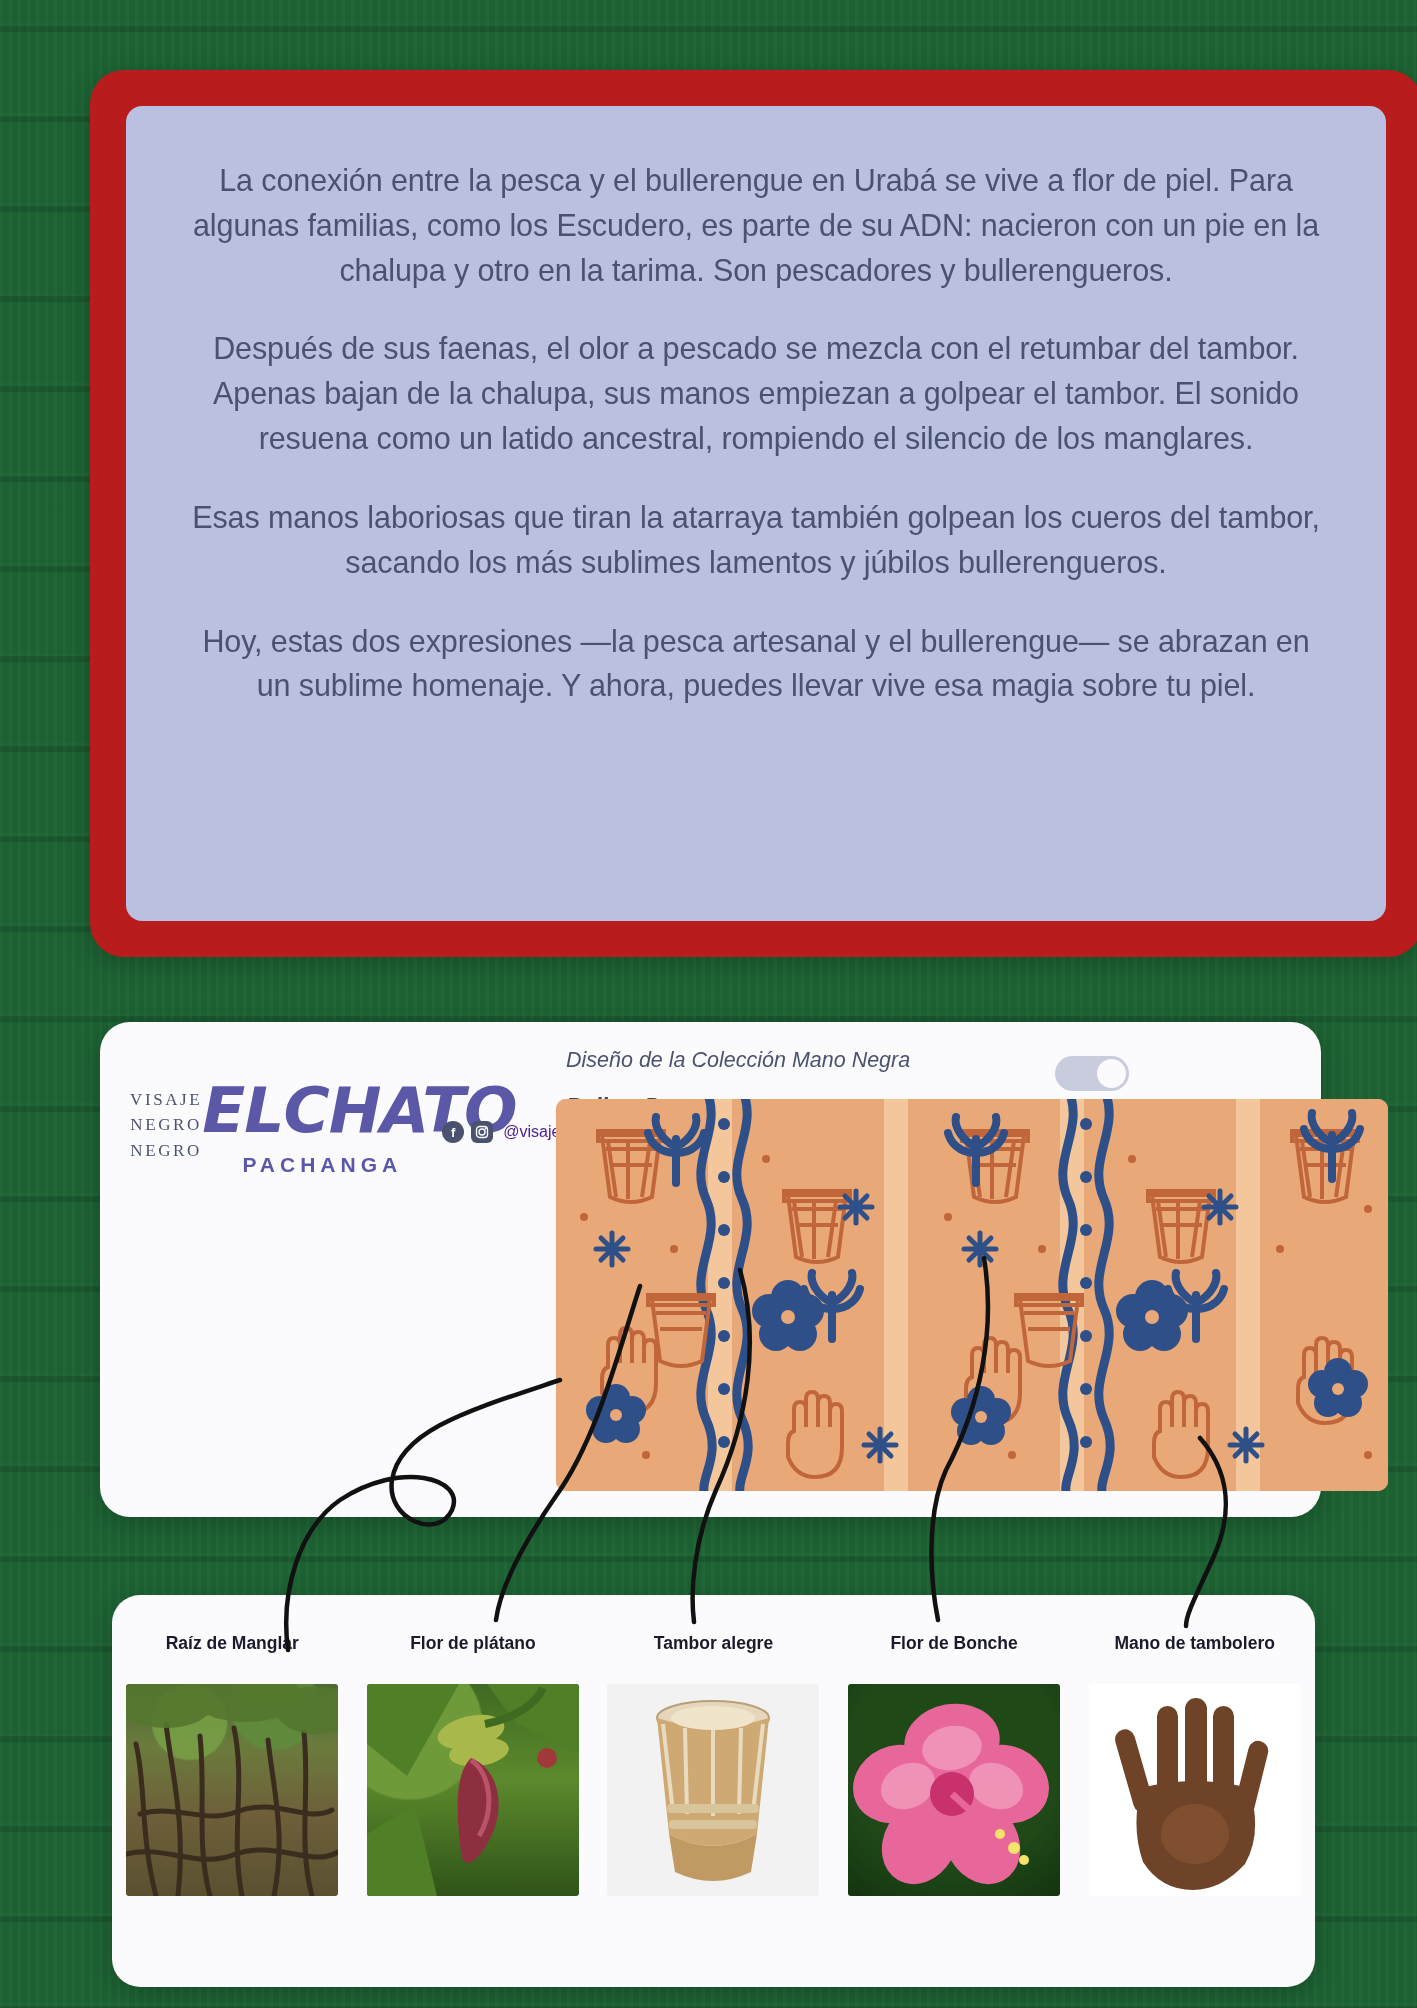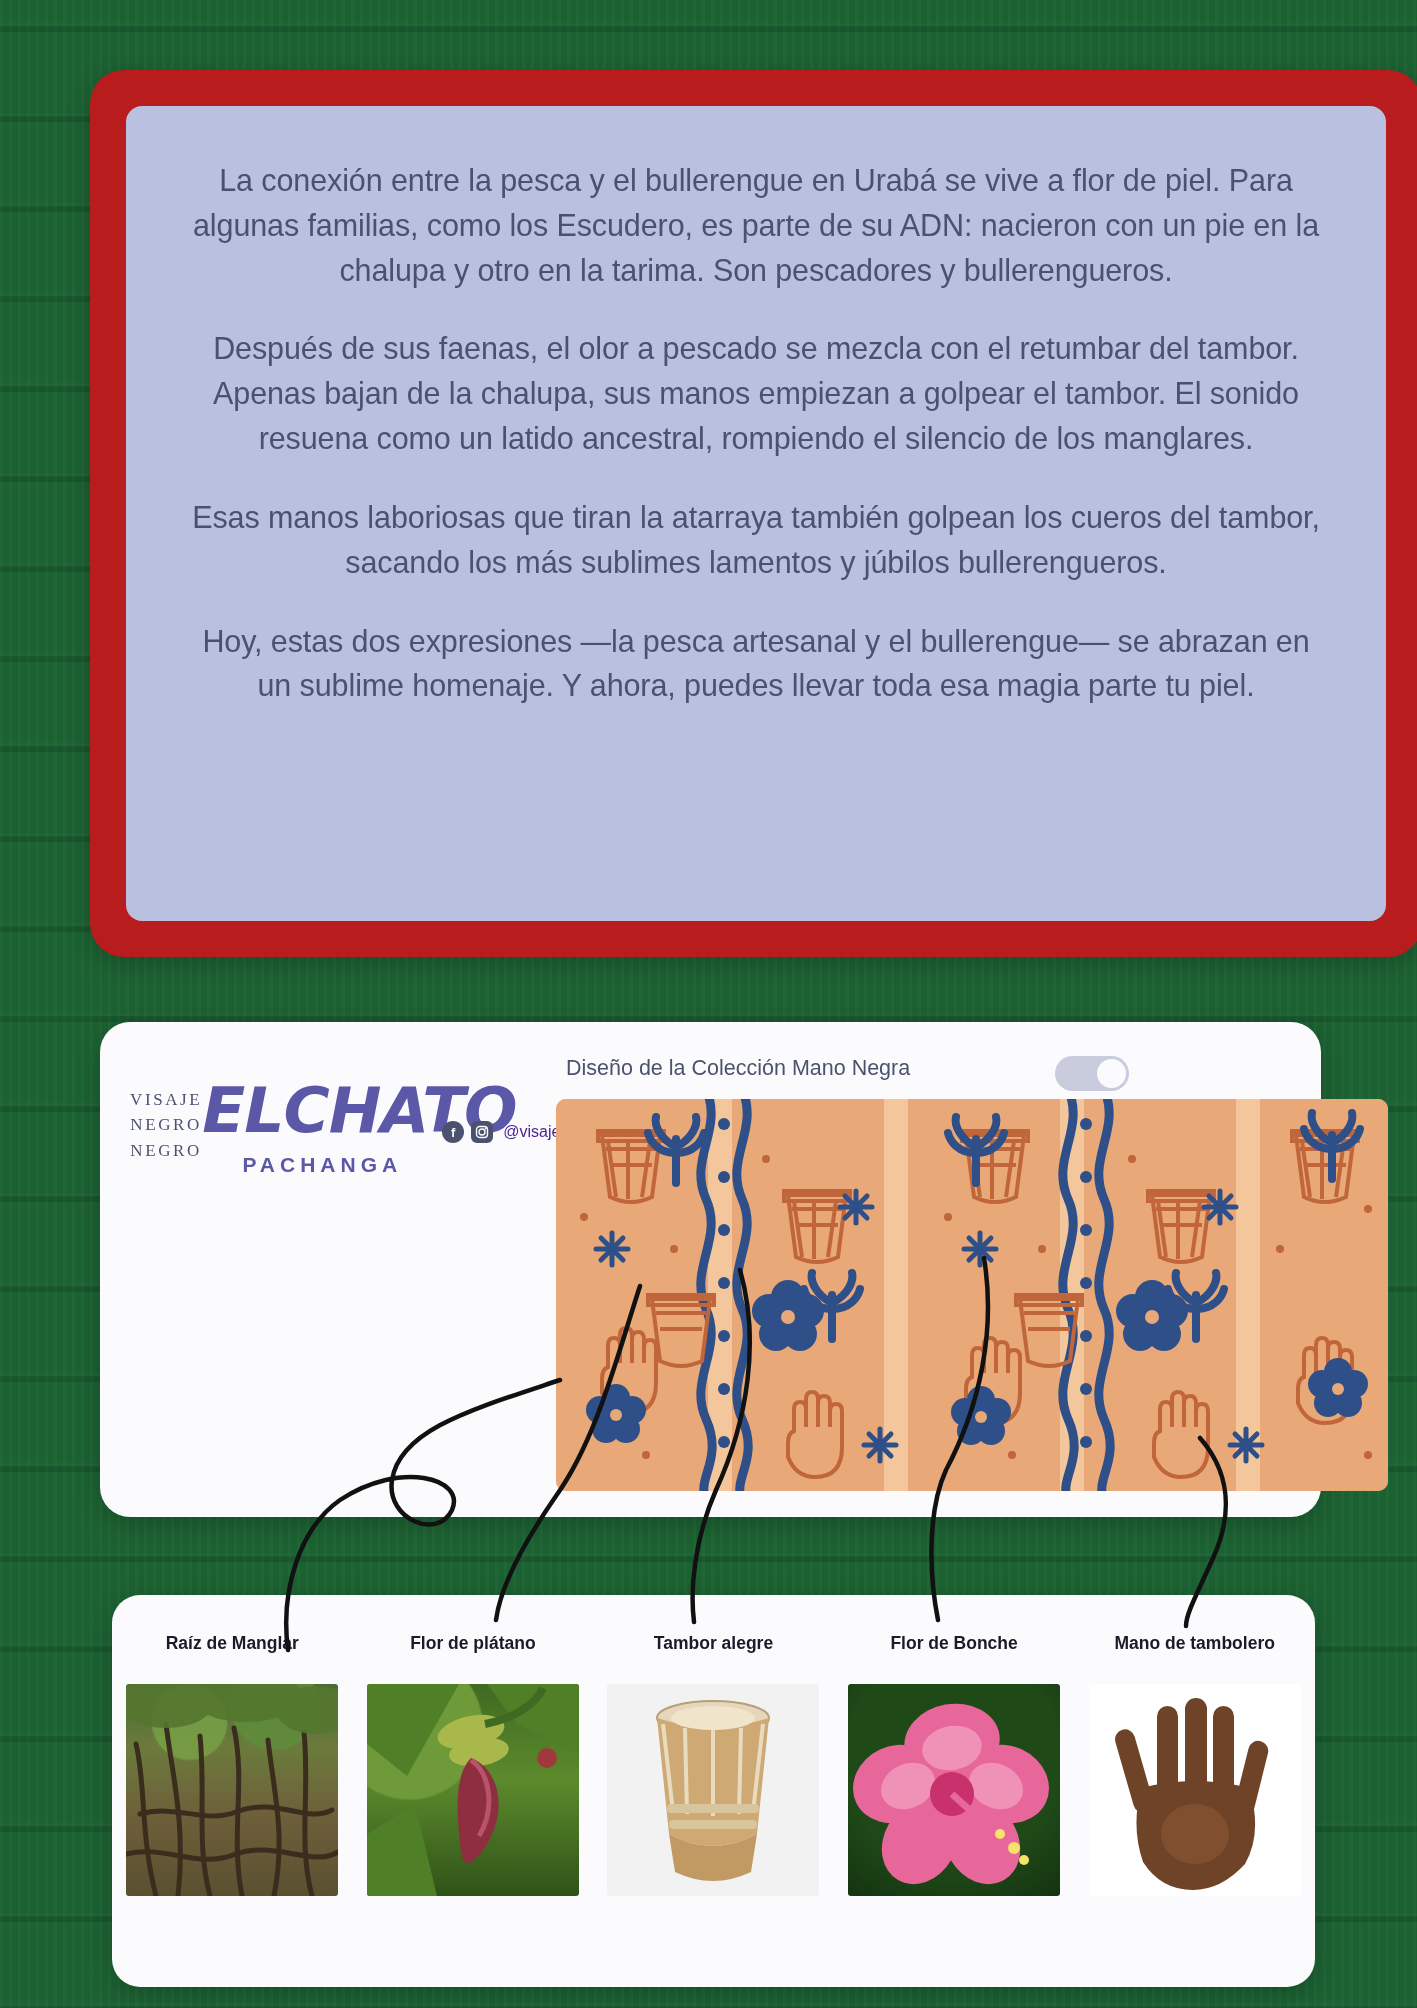--- a/index.html
+++ b/index.html
@@ -103,21 +103,21 @@
     width: 22px; height: 22px; border-radius: 50%;
     background: #4b5270; color: #fbfbfd;
     font-size: 13px; font-weight: bold;
     display: flex; align-items: center; justify-content: center;
   }
   .soc-ico.ig { border-radius: 6px; background: #4b5270; }
   .social-handle { color: #4c1d95; font-size: 16px; margin-left: 3px; }
 
   .design-head {
     position: absolute;
-    left: 466px; top: 34px;
+    left: 466px; top: 26px; font-style: italic;
   }
   .design-line1 { color: #4b5270; font-size: 21.5px; }
   .design-line2 { color: #3c4260; font-size: 22px; font-weight: bold; margin-top: 20px; }
 
   .toggle {
     position: absolute;
     right: 192px; top: 34px;
     width: 74px; height: 35px;
     background: #c9ccdd; border-radius: 18px;
   }
@@ -192,21 +192,21 @@
   .bend-lines { position: absolute; left: 0; top: 0; width: 1417px; height: 2008px; pointer-events: none; }
 </style>
 </head>
 <body>
 
 <div class="story-card">
   <div class="story-inner">
     <p class="story-p">La conexión entre la pesca y el bullerengue en Urabá se vive a flor de piel. Para algunas familias, como los Escudero, es parte de su ADN: nacieron con un pie en la chalupa y otro en la tarima. Son pescadores y bullerengueros.</p>
     <p class="story-p">Después de sus faenas, el olor a pescado se mezcla con el retumbar del tambor. Apenas bajan de la chalupa, sus manos empiezan a golpear el tambor. El sonido resuena como un latido ancestral, rompiendo el silencio de los manglares.</p>
     <p class="story-p">Esas manos laboriosas que tiran la atarraya también golpean los cueros del tambor, sacando los más sublimes lamentos y júbilos bullerengueros.</p>
-    <p class="story-p">Hoy, estas dos expresiones —la pesca artesanal y el bullerengue— se abrazan en un sublime homenaje. Y ahora, puedes llevar toda esa magia parte tu piel.</p>
+    <p class="story-p">Hoy, estas dos expresiones —la pesca artesanal y el bullerengue— se abrazan en un sublime homenaje. Y ahora, puedes llevar vive esa magia sobre tu piel.</p>
   </div>
 </div>
 
 <div class="product-card">
 
   <div class="brand-col">
 
     <svg class="logo-mark" viewBox="0 0 140 144">
       <g fill="none" stroke="#4b5270" stroke-width="3">
         <path d="M70 6 C32 6 14 30 14 56 C14 84 34 96 44 102 C30 104 18 96 18 96 C24 114 42 122 60 120"></path>

